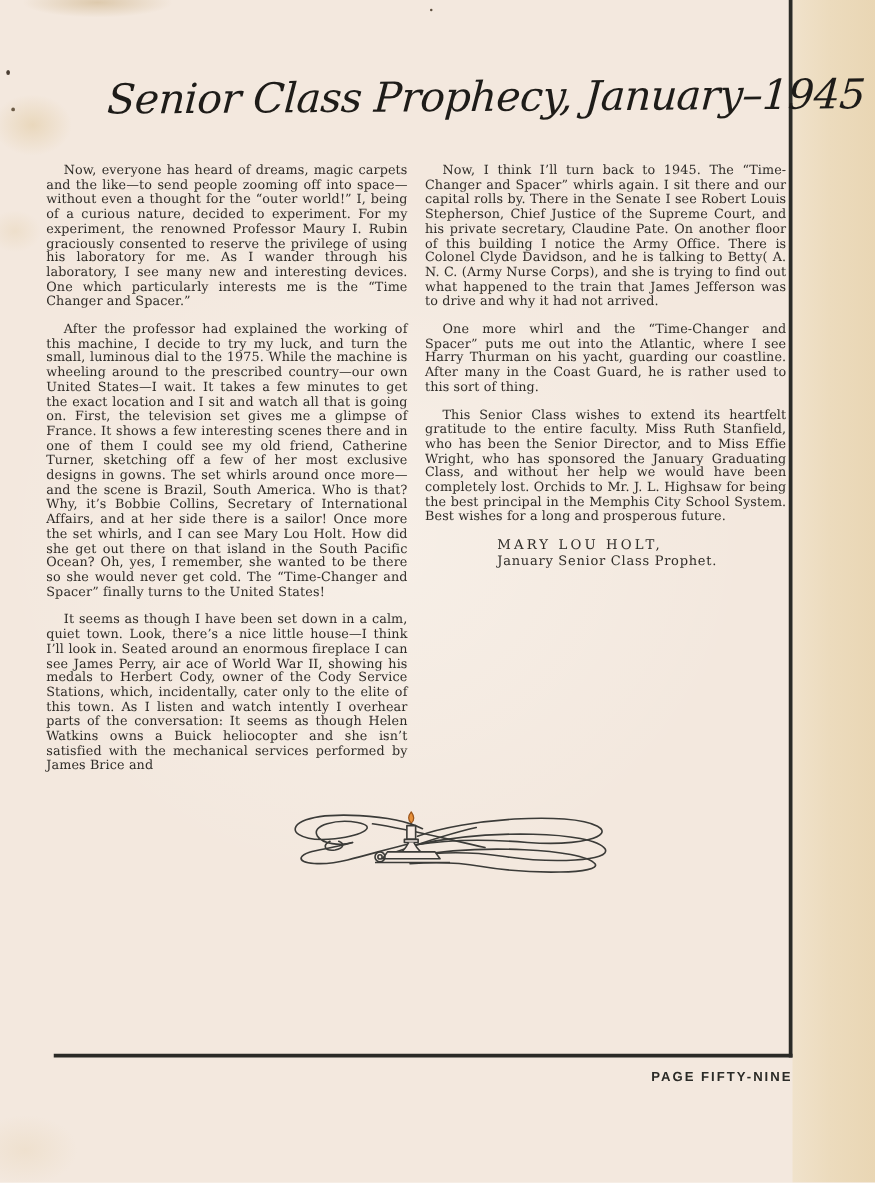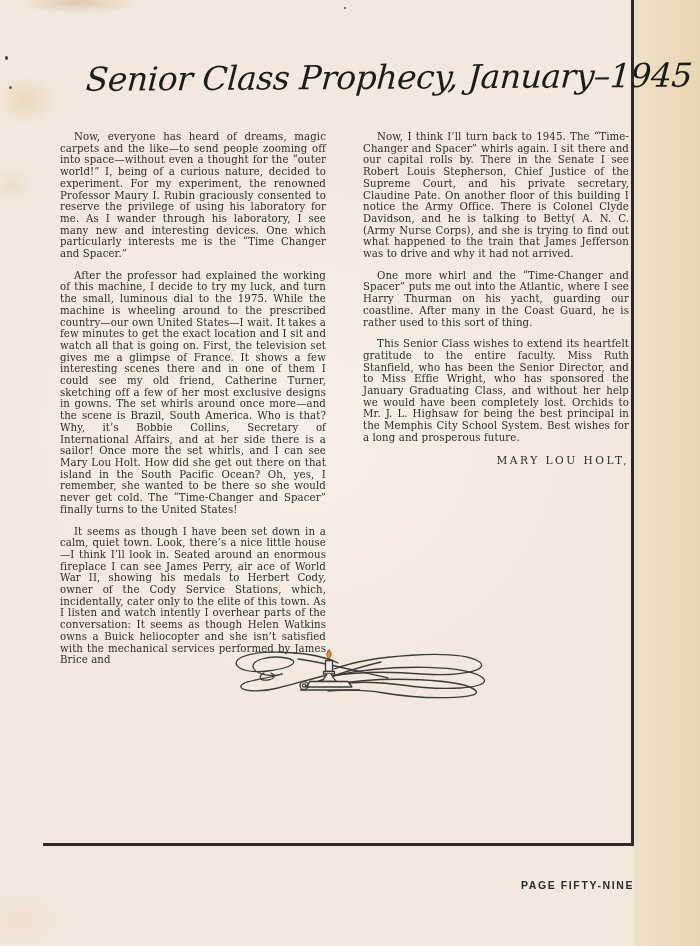--- a/index.html
+++ b/index.html
@@ -20,34 +20,34 @@
   }
   .vrule{position:absolute;left:631px;top:0;width:3px;height:846px;background:#2a2a26;}
   .hrule{position:absolute;left:43px;top:843px;width:591px;height:3px;background:#2a2a26;}
   .title{
     position:absolute;left:86px;top:58px;width:520px;margin:0;
     font-family:"DejaVu Serif",serif;font-style:italic;font-weight:500;
     font-size:33px;color:#1e1c19;letter-spacing:-0.5px;white-space:nowrap;
     transform:skewX(-4deg) rotate(-0.4deg);
   }
   .columns{position:absolute;left:37px;top:131px;width:592px;display:flex;gap:14px;}
-  .col{width:289px;margin-left:23px;}
+  .col{width:289px;}
   .col p{
     margin:0 0 10px 0;font-size:10.2px;line-height:11.7px;color:#2f2c28;
     text-align:justify;text-indent:14px;letter-spacing:0.1px;
   }
   .col p.cont{text-indent:0;}
-  .signature{width:80%;margin-left:auto;margin-top:3px;text-align:right;color:#2f2c28;}
+  .signature{width:80%;margin-left:auto;margin-top:3px;text-align:left;color:#2f2c28;}
   .sig-name{font-size:10.6px;letter-spacing:2.5px;line-height:13px;}
   .sig-role{font-size:10.4px;letter-spacing:0.6px;line-height:13px;}
   .illustration{position:absolute;left:226px;top:647px;width:270px;height:56px;}
   .footer{
     position:absolute;top:856px;right:66px;
     font-family:"Liberation Sans",sans-serif;font-weight:bold;
-    font-size:10.5px;letter-spacing:1.6px;color:#2b2b27;margin-top:23px;
+    font-size:10.5px;letter-spacing:1.6px;color:#2b2b27;
   }
   .speck{position:absolute;border-radius:50%;}
   .speck.s1{left:5px;top:56px;width:3px;height:4px;background:#4a3e33;}
   .speck.s2{left:9px;top:86px;width:3px;height:3px;background:#6b5b46;}
   .speck.s3{left:344px;top:7px;width:2px;height:2px;background:#5e4f3f;}
 </style>
 </head>
 <body>
 
 <div class="page">
@@ -63,20 +63,21 @@
       <p>Now, everyone has heard of dreams, magic carpets and the like—to send people zooming off into space—without even a thought for the “outer world!” I, being of a curious nature, decided to experiment. For my experiment, the renowned Professor Maury I. Rubin graciously consented to reserve the privilege of using his laboratory for me. As I wander through his laboratory, I see many new and interesting devices. One which particularly interests me is the “Time Changer and Spacer.”</p>
       <p>After the professor had explained the working of this machine, I decide to try my luck, and turn the small, luminous dial to the 1975. While the machine is wheeling around to the prescribed country—our own United States—I wait. It takes a few minutes to get the exact location and I sit and watch all that is going on. First, the television set gives me a glimpse of France. It shows a few interesting scenes there and in one of them I could see my old friend, Catherine Turner, sketching off a few of her most exclusive designs in gowns. The set whirls around once more—and the scene is Brazil, South America. Who is that? Why, it’s Bobbie Collins, Secretary of International Affairs, and at her side there is a sailor!  Once more the set whirls, and I can see Mary Lou Holt. How did she get out there on that island in the South Pacific Ocean? Oh, yes, I remember, she wanted to be there so she would never get cold. The “Time-Changer and Spacer” finally turns to the United States!</p>
       <p>It seems as though I have been set down in a calm, quiet town. Look, there’s a nice little house—I think I’ll look in. Seated around an enormous fireplace I can see James Perry, air ace of World War II, showing his medals to Herbert Cody, owner of the Cody Service Stations, which, incidentally, cater only to the elite of this town. As I listen and watch intently I overhear parts of the conversation: It seems as though Helen Watkins owns a Buick heliocopter and she isn’t satisfied with the mechanical services performed by James Brice and</p>
     </div>
     <div class="col">
       <p>Now, I think I’ll turn back to 1945. The “Time-Changer and Spacer” whirls again. I sit there and our capital rolls by. There in the Senate I see Robert Louis Stepherson, Chief Justice of the Supreme Court, and his private secretary, Claudine Pate. On another floor of this building I notice the Army Office. There is Colonel Clyde Davidson, and he is talking to Betty( A. N. C. (Army Nurse Corps), and she is trying to find out what happened to the train that James Jefferson was to drive and why it had not arrived.</p>
       <p>One more whirl and the “Time-Changer and Spacer” puts me out into the Atlantic, where I see Harry Thurman on his yacht, guarding our coastline. After many in the Coast Guard, he is rather used to this sort of thing.</p>
       <p>This Senior Class wishes to extend its heartfelt gratitude to the entire faculty. Miss Ruth Stanfield, who has been the Senior Director, and to Miss Effie Wright, who has sponsored the January Graduating Class, and without her help we would have been completely lost. Orchids to Mr. J. L. Highsaw for being the best principal in the Memphis City School System. Best wishes for a long and prosperous future.</p>
       <div class="signature">
         <div class="sig-name">MARY LOU HOLT,</div>
+        <div class="sig-role">January Senior Class Prophet.</div>
       </div>
     </div>
   </div>
 
   <div class="illustration">
     <svg width="270" height="56" viewBox="0 0 270 56" xmlns="http://www.w3.org/2000/svg">
       <g fill="none" stroke="#3b3b38" stroke-width="1.3" stroke-linecap="round" stroke-linejoin="round">
 
         <path d="M108,22 C145,8 230,2 252,14 C266,22 238,30 196,27 C160,24 130,25 106,29"></path>
         <path d="M106,29 C165,16 248,18 258,32 C264,42 216,44 176,38 C148,34 122,35 104,38"></path>

